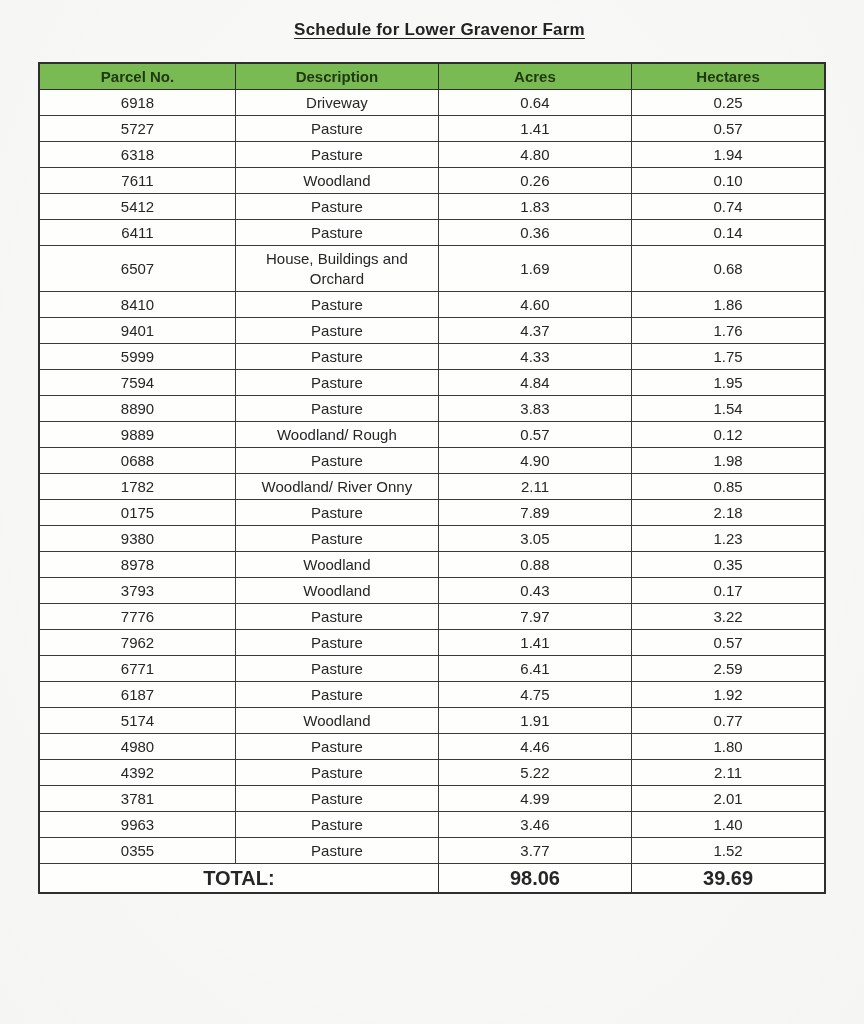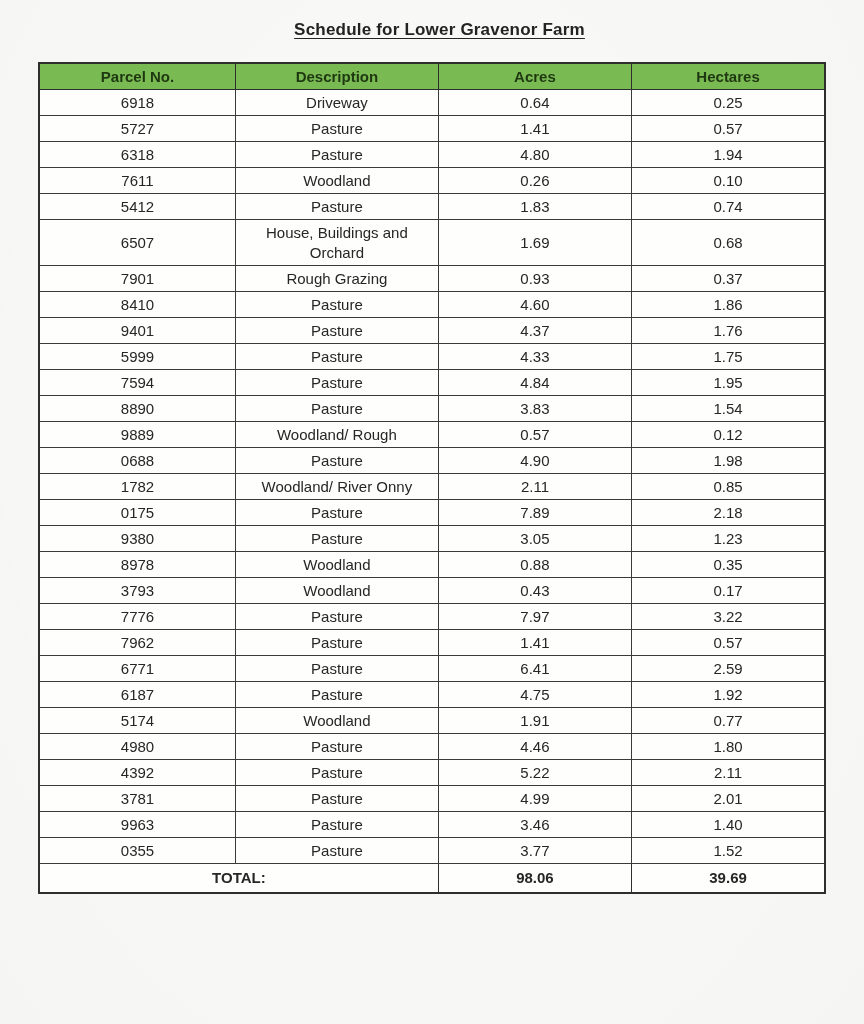--- a/index.html
+++ b/index.html
@@ -54,21 +54,21 @@
     border: 1.4px solid #3a3a3a;
     text-align: center;
     font-size: 15px;
     padding: 2.5px 8px;
     line-height: 20px;
     color: #262626;
     background: #fefefd;
   }
   .schedule tfoot td {
     font-weight: bold;
-    font-size: 15px;
+    font-size: 20px;
     padding: 4px 8px;
     border: 1.8px solid #2e2e2e;
   }
 </style>
 </head>
 <body>
 
 <div class="page">
 
   <div class="doc-title">Schedule for Lower Gravenor Farm</div>
@@ -114,30 +114,30 @@
           <td>0.26</td>
           <td>0.10</td>
         </tr>
         <tr>
           <td>5412</td>
           <td>Pasture</td>
           <td>1.83</td>
           <td>0.74</td>
         </tr>
         <tr>
+          <td>6411</td>
+          <td>Pasture</td>
+          <td>0.36</td>
+          <td>0.14</td>
+        </tr>
+        <tr>
           <td>6507</td>
           <td>House, Buildings and Orchard</td>
           <td>1.69</td>
           <td>0.68</td>
-        </tr>
-        <tr>
-          <td>7901</td>
-          <td>Rough Grazing</td>
-          <td>0.93</td>
-          <td>0.37</td>
         </tr>
         <tr>
           <td>8410</td>
           <td>Pasture</td>
           <td>4.60</td>
           <td>1.86</td>
         </tr>
         <tr>
           <td>9401</td>
           <td>Pasture</td>

